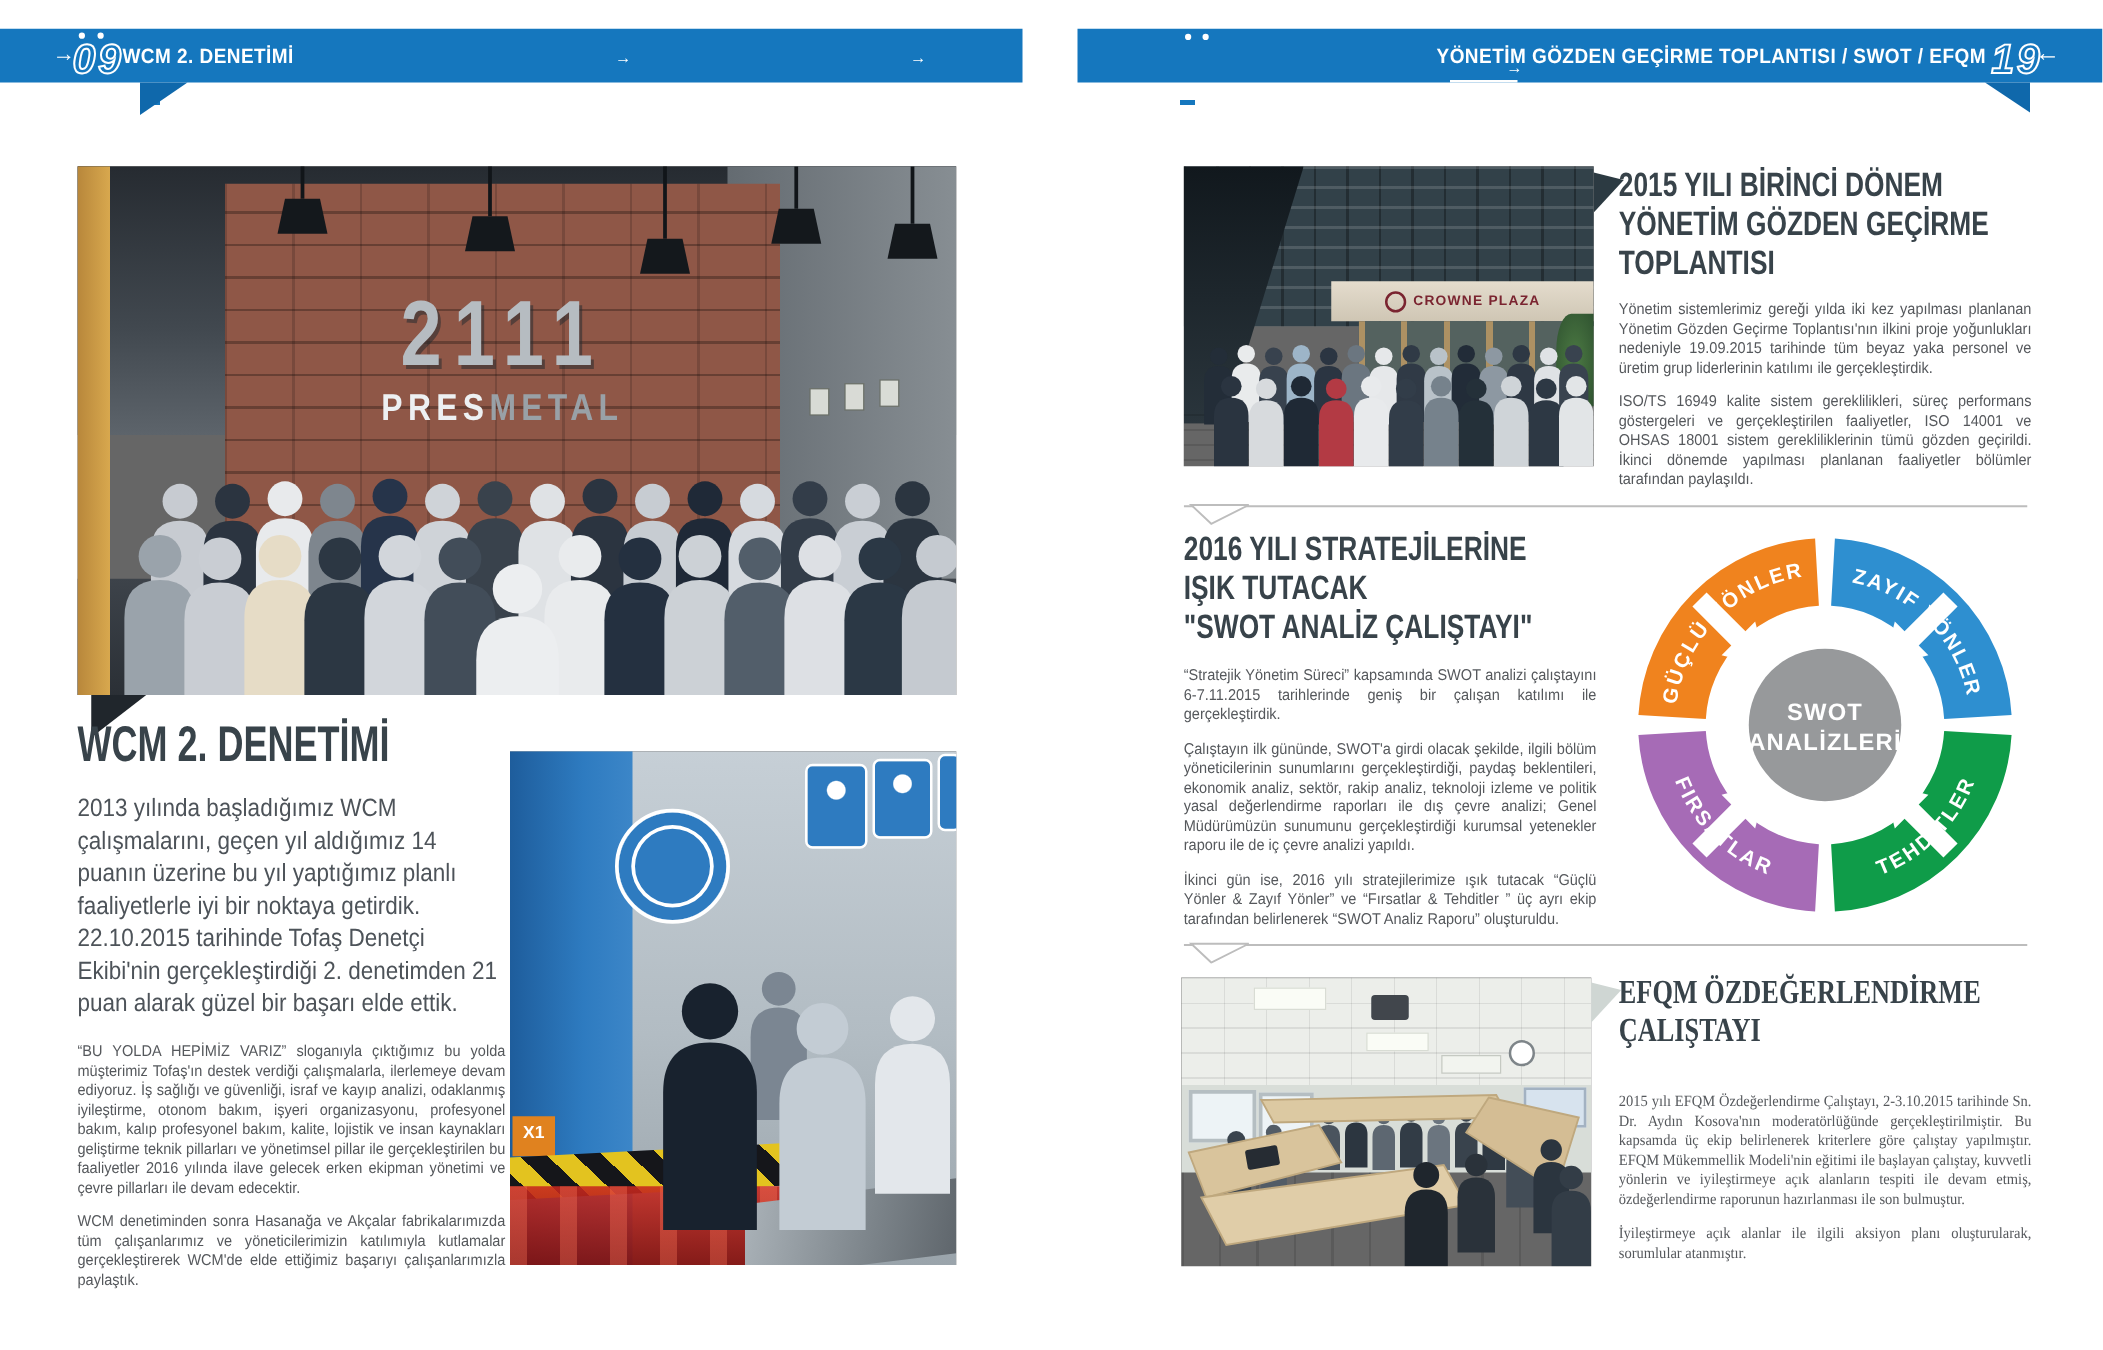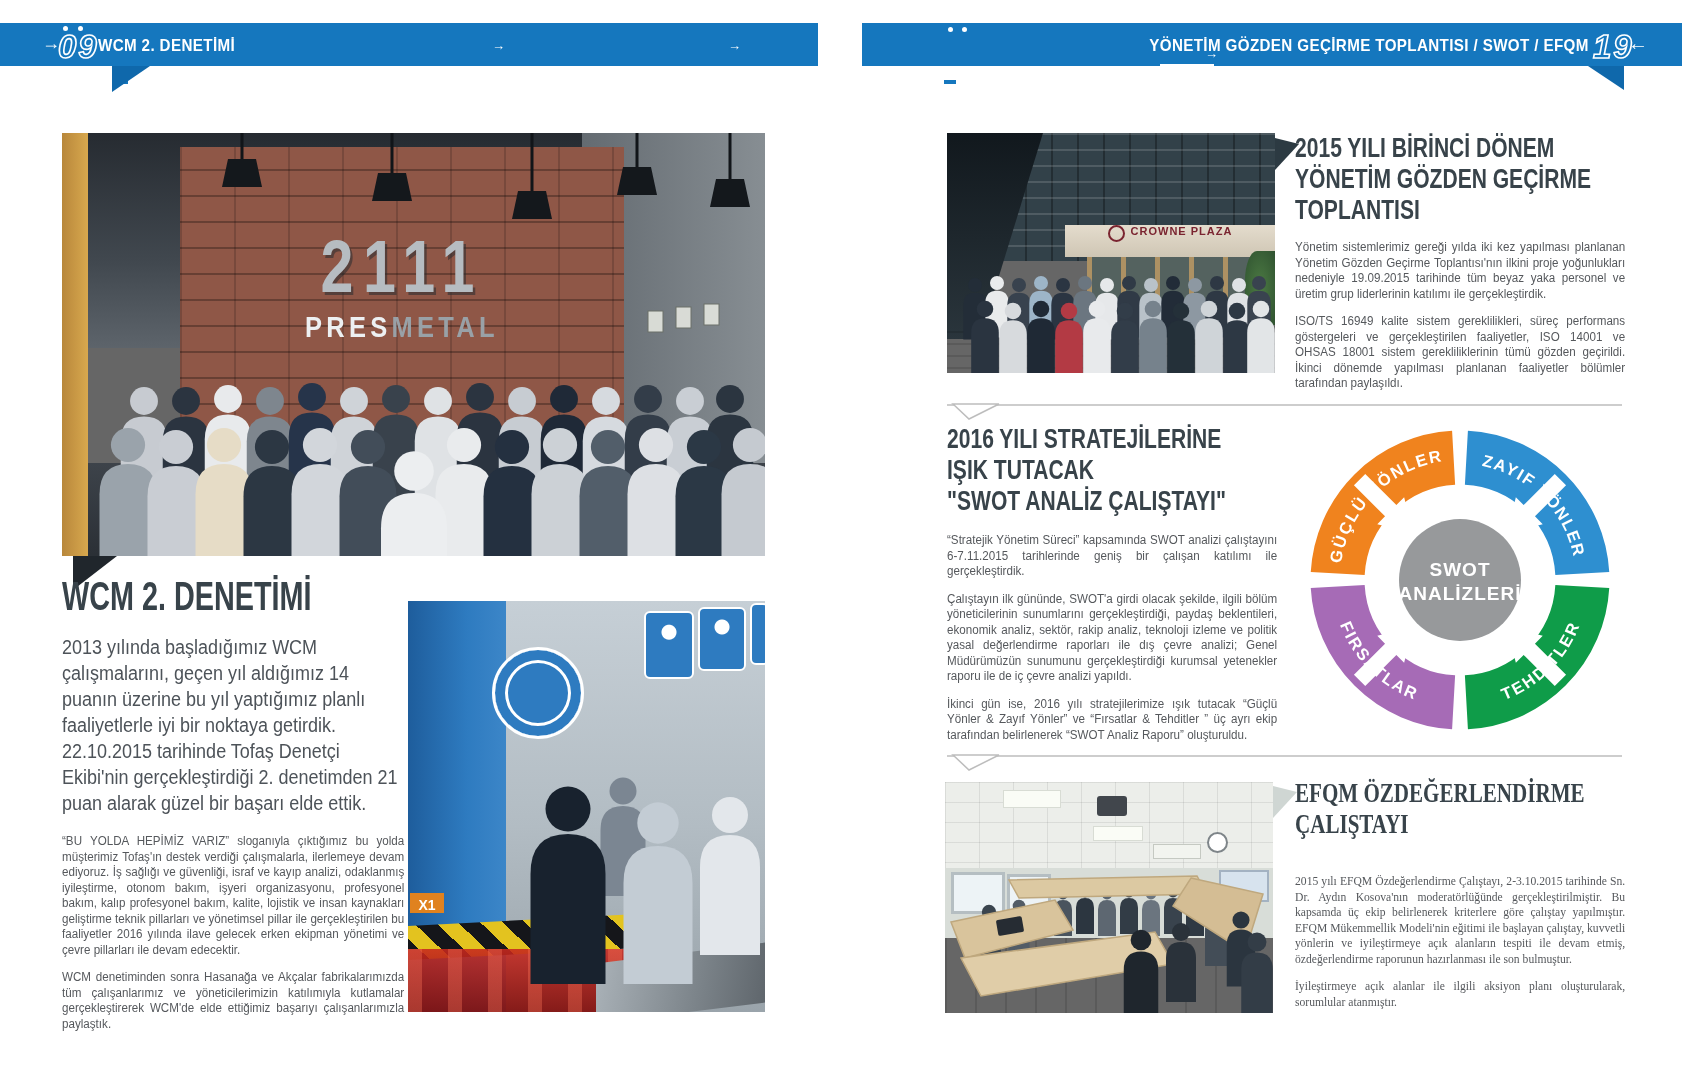--- a/index.html
+++ b/index.html
@@ -50,37 +50,37 @@
   .l2-wall{left:0;top:0;width:357px;height:411px;background:linear-gradient(#c6cfd6,#b2bcc3 55%,#9aa4ab);}
   .l2-machine{left:0;top:0;width:98px;height:411px;background:linear-gradient(90deg,#1e5d9c,#2e7bc0 60%,#3c86c8);}
   .l2-sign-round{left:84px;top:46px;width:86px;height:86px;border-radius:50%;background:#2e7bc0;
     border:3px solid #fff;box-shadow:inset 0 0 0 10px #2e7bc0,inset 0 0 0 13px #fff;}
   .l2-sign{background:#2e7bc0;border:2px solid #fff;border-radius:6px;}
   .l2-sign.s1{left:236px;top:10px;width:46px;height:64px;}
   .l2-sign.s2{left:290px;top:6px;width:44px;height:60px;}
   .l2-sign.s3{left:342px;top:2px;width:15px;height:58px;}
   .l2-hazard{left:0;top:318px;width:268px;height:34px;transform:skewY(-3deg);
     background:repeating-linear-gradient(45deg,#15161a 0 15px,#e3c31f 15px 30px);}
-  .l2-x1{left:2px;top:292px;width:34px;height:20px;background:#e0821f;color:#fff;
+  .l2-x1{left:2px;top:292px;width:34px;height:32px;background:#e0821f;color:#fff;
     font-weight:bold;font-size:14px;line-height:24px;text-align:center;}
   .l2-curtain{left:0;top:348px;width:222px;height:64px;
     background:linear-gradient(180deg,rgba(200,40,30,.88),rgba(130,15,12,.92));}
   .l2-curtain:after{content:"";position:absolute;inset:0;
     background:repeating-linear-gradient(90deg,rgba(255,120,90,.35) 0 14px,transparent 14px 40px);}
   .l2-bench{left:188px;top:352px;width:169px;height:60px;transform:skewY(-7deg);
     background:linear-gradient(100deg,#aab2b8,#7c848a 60%,#5f666c);}
 
   
   .r1-glass{left:0;top:0;width:328px;height:128px;background-color:#324149;
     background-image:repeating-linear-gradient(180deg,rgba(255,255,255,.14) 0 2px,transparent 2px 16px),
                      repeating-linear-gradient(90deg,rgba(0,0,0,.3) 0 2px,transparent 2px 26px);}
   .r1-left{left:0;top:0;width:96px;height:206px;background:linear-gradient(#11181d,#2a353c);
     clip-path:polygon(0 0,100% 0,34% 100%,0 100%);}
   .r1-band{left:118px;top:92px;width:210px;height:32px;background:linear-gradient(#e4dccd,#cfc6b4);
-    display:flex;align-items:flex-start;justify-content:center;gap:6px;}
+    display:flex;align-items:center;justify-content:center;gap:6px;}
   .r1-band .logo{width:13px;height:13px;border:2px solid #7a2430;border-radius:50%;}
   .r1-band .txt{color:#7a2430;font-weight:bold;font-size:11px;letter-spacing:1px;white-space:nowrap;}
   .r1-doors{left:140px;top:124px;width:172px;height:74px;
     background:repeating-linear-gradient(90deg,#ad9163 0 5px,#54625f 5px 34px);}
   .r1-steps{left:0;top:198px;width:328px;height:44px;background:linear-gradient(#c2bdb4,#a8a49b);
     background-image:repeating-linear-gradient(180deg,rgba(0,0,0,.12) 0 2px,transparent 2px 12px);}
   .r1-bush{right:0;top:118px;width:30px;height:74px;border-radius:40% 0 0 40%;
     background:radial-gradient(#4c7a43,#2f5230);}
   .photo-tail-r{position:absolute;width:0;height:0;border-top:6px solid transparent;
     border-bottom:26px solid transparent;}

